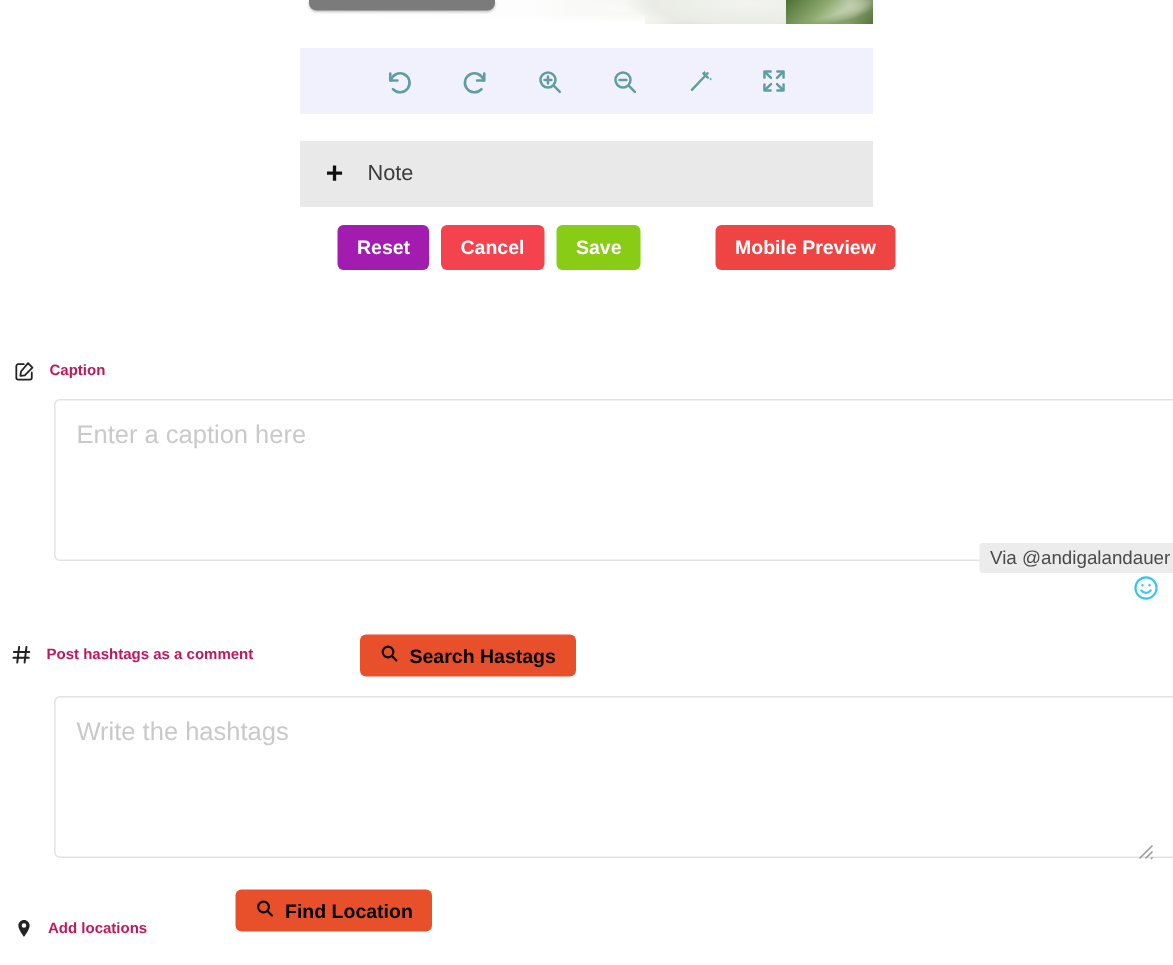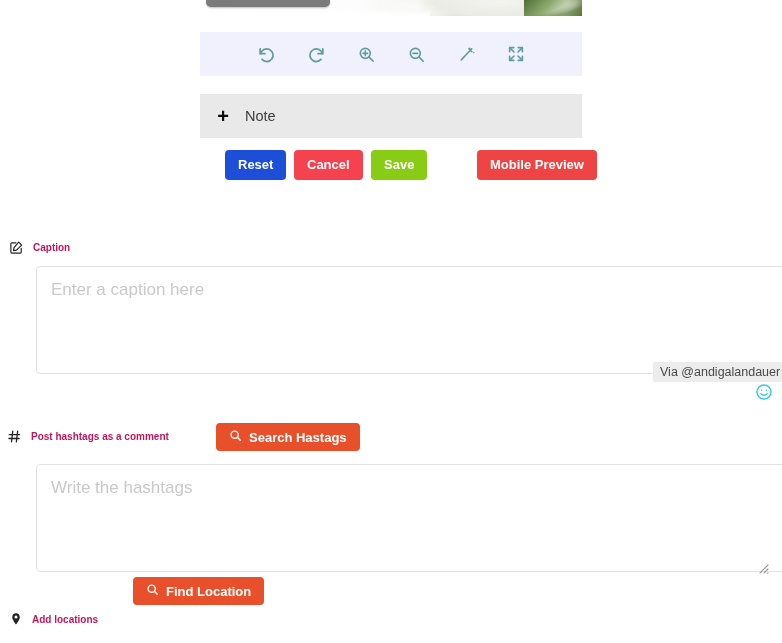--- a/index.html
+++ b/index.html
@@ -98,21 +98,21 @@
     border: none;
     border-radius: 4px;
     color: #ffffff;
     font-size: 13px;
     font-weight: 700;
     cursor: pointer;
     padding: 0 13px;
     line-height: 30px;
     white-space: nowrap;
   }
-  .btn-reset  { left: 25px;  background: #1d4ed8; }
+  .btn-reset  { left: 25px;  background: #a21caf; }
   .btn-cancel { left: 94px;  background: #f4424f; }
   .btn-save   { left: 171px; background: #88cc15; }
   .btn-preview{ left: 277px; background: #ef4444; }
 
   
   .field-label {
     position: absolute;
     display: flex;
     align-items: center;
     gap: 9px;
@@ -175,32 +175,33 @@
     cursor: pointer;
   }
 
   
   .btn-orange {
     position: absolute;
     height: 28px;
     background: #e8502b;
     border: none;
     border-radius: 4px;
-    color: #ffffff;
+    color: #000000;
     font-size: 13px;
     font-weight: 700;
     cursor: pointer;
     display: flex;
     align-items: center;
     gap: 7px;
     padding: 0 13px;
     white-space: nowrap;
+    margin-left: 24px;
   }
   .btn-search-hashtags { left: 216px; top: 423px; }
-  .btn-find-location   { left: 133px; top: 577px; justify-content: center; }
+  .btn-find-location   { left: 133px; top: 593px; justify-content: center; }
 </style>
 </head>
 <body>
 
 <div class="image-strip">
   <div class="image-photo"></div>
   <div class="image-leaf"></div>
   <div class="image-handle"></div>
   <div class="image-fade"></div>
 </div>

